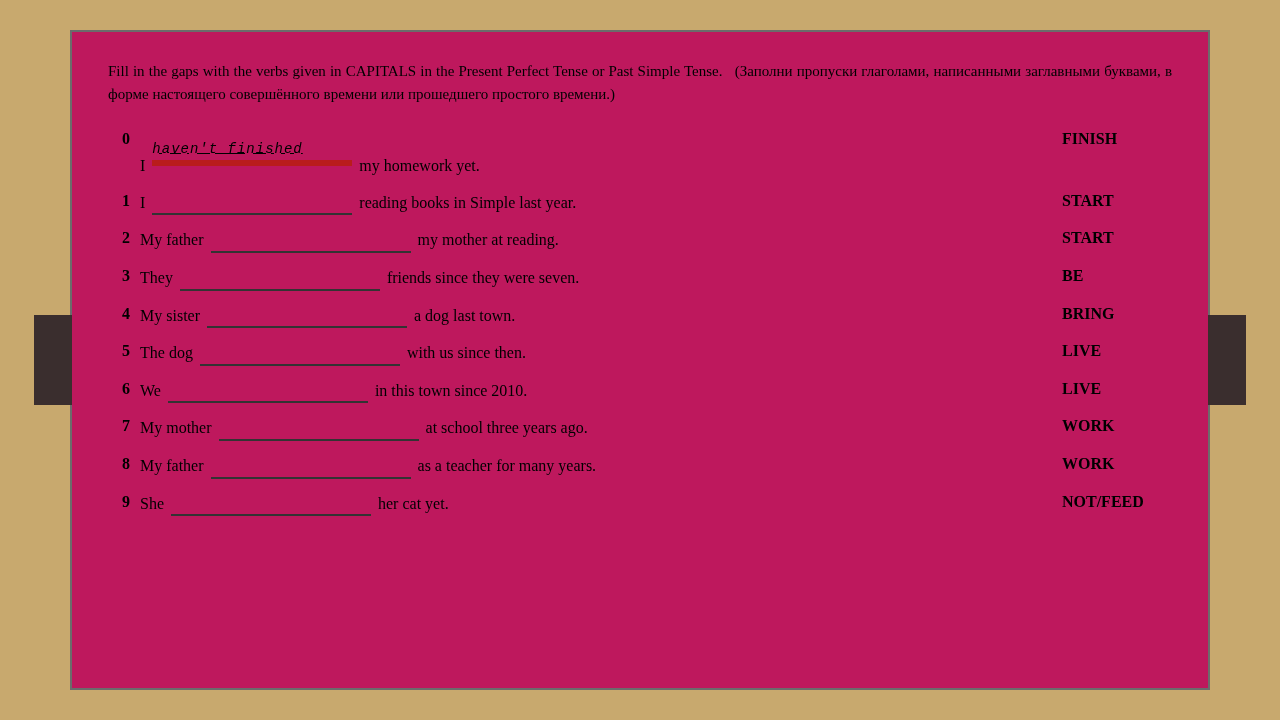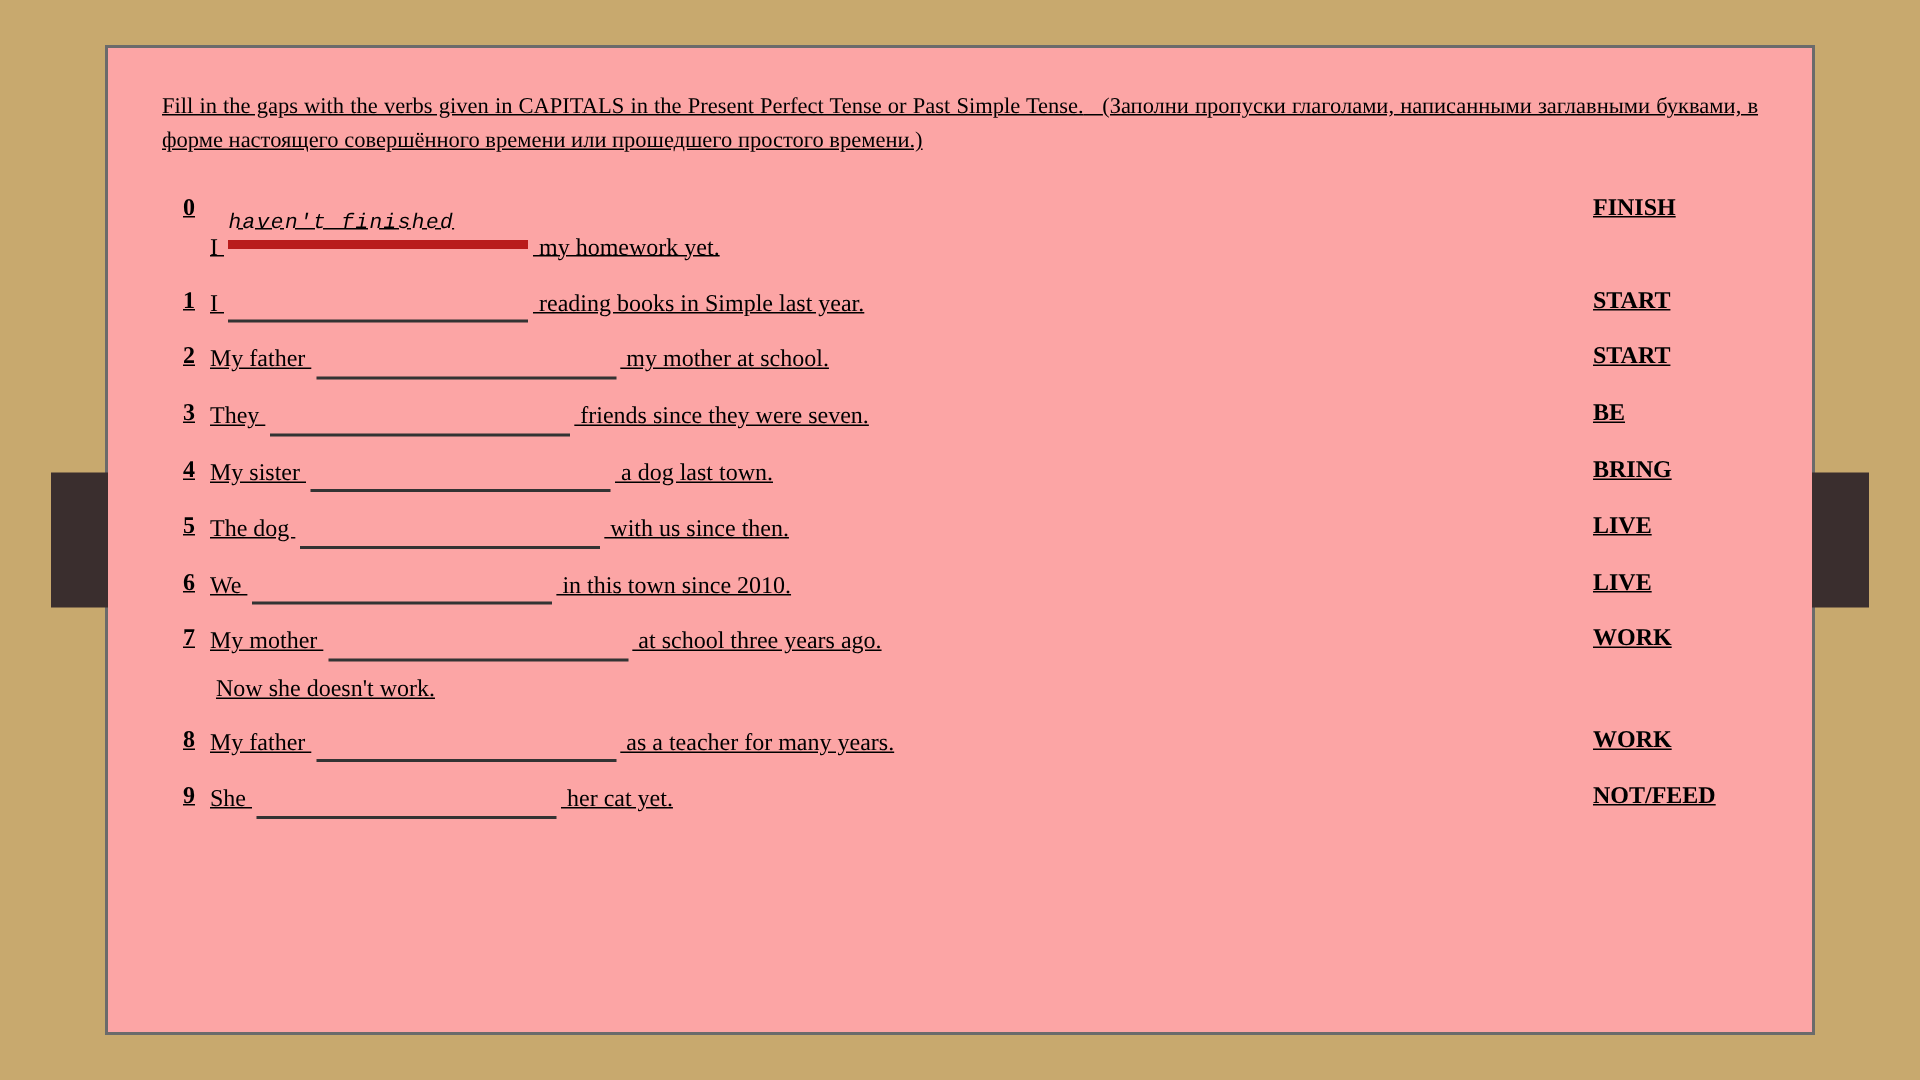--- a/index.html
+++ b/index.html
@@ -10,25 +10,24 @@
       background: #c8a96e;
       display: flex;
       align-items: center;
       justify-content: center;
       font-family: 'Times New Roman', Times, serif;
     }
 
     .page-container {
       width: 1140px;
       min-height: 660px;
-      background: #fca5a5;
+      background: #be185d;
       border: 2px solid #6b6b6b;
       padding: 28px 36px 33px 36px;
       position: relative;
-      text-decoration: underline;
     }
 
     
     .page-container::before,
     .page-container::after {
       content: '';
       position: absolute;
       top: 50%;
       transform: translateY(-50%);
       width: 38px;
@@ -127,21 +126,21 @@
           <td class="sentence"><span>I </span><span class="blank-filled">haven't finished</span><span> my homework yet.</span></td>
           <td class="verb">FINISH</td>
         </tr>
         <tr>
           <td class="num">1</td>
           <td class="sentence"><span>I </span><span class="blank">&nbsp;&nbsp;&nbsp;&nbsp;&nbsp;&nbsp;&nbsp;&nbsp;&nbsp;&nbsp;&nbsp;&nbsp;&nbsp;&nbsp;&nbsp;&nbsp;&nbsp;&nbsp;&nbsp;&nbsp;&nbsp;&nbsp;&nbsp;&nbsp;&nbsp;&nbsp;</span><span> reading books in Simple last year.</span></td>
           <td class="verb">START</td>
         </tr>
         <tr>
           <td class="num">2</td>
-          <td class="sentence"><span>My father </span><span class="blank">&nbsp;&nbsp;&nbsp;&nbsp;&nbsp;&nbsp;&nbsp;&nbsp;&nbsp;&nbsp;&nbsp;&nbsp;&nbsp;&nbsp;&nbsp;&nbsp;&nbsp;&nbsp;&nbsp;&nbsp;&nbsp;&nbsp;&nbsp;&nbsp;&nbsp;&nbsp;</span><span> my mother at school.</span></td>
+          <td class="sentence"><span>My father </span><span class="blank">&nbsp;&nbsp;&nbsp;&nbsp;&nbsp;&nbsp;&nbsp;&nbsp;&nbsp;&nbsp;&nbsp;&nbsp;&nbsp;&nbsp;&nbsp;&nbsp;&nbsp;&nbsp;&nbsp;&nbsp;&nbsp;&nbsp;&nbsp;&nbsp;&nbsp;&nbsp;</span><span> my mother at reading.</span></td>
           <td class="verb">START</td>
         </tr>
         <tr>
           <td class="num">3</td>
           <td class="sentence"><span>They </span><span class="blank">&nbsp;&nbsp;&nbsp;&nbsp;&nbsp;&nbsp;&nbsp;&nbsp;&nbsp;&nbsp;&nbsp;&nbsp;&nbsp;&nbsp;&nbsp;&nbsp;&nbsp;&nbsp;&nbsp;&nbsp;&nbsp;&nbsp;&nbsp;&nbsp;&nbsp;&nbsp;</span><span> friends since they were seven.</span></td>
           <td class="verb">BE</td>
         </tr>
         <tr>
           <td class="num">4</td>
           <td class="sentence"><span>My sister </span><span class="blank">&nbsp;&nbsp;&nbsp;&nbsp;&nbsp;&nbsp;&nbsp;&nbsp;&nbsp;&nbsp;&nbsp;&nbsp;&nbsp;&nbsp;&nbsp;&nbsp;&nbsp;&nbsp;&nbsp;&nbsp;&nbsp;&nbsp;&nbsp;&nbsp;&nbsp;&nbsp;</span><span> a dog last town.</span></td>
@@ -156,24 +155,20 @@
           <td class="num">6</td>
           <td class="sentence"><span>We </span><span class="blank">&nbsp;&nbsp;&nbsp;&nbsp;&nbsp;&nbsp;&nbsp;&nbsp;&nbsp;&nbsp;&nbsp;&nbsp;&nbsp;&nbsp;&nbsp;&nbsp;&nbsp;&nbsp;&nbsp;&nbsp;&nbsp;&nbsp;&nbsp;&nbsp;&nbsp;&nbsp;</span><span> in this town since 2010.</span></td>
           <td class="verb">LIVE</td>
         </tr>
         <tr>
           <td class="num">7</td>
           <td class="sentence"><span>My mother </span><span class="blank">&nbsp;&nbsp;&nbsp;&nbsp;&nbsp;&nbsp;&nbsp;&nbsp;&nbsp;&nbsp;&nbsp;&nbsp;&nbsp;&nbsp;&nbsp;&nbsp;&nbsp;&nbsp;&nbsp;&nbsp;&nbsp;&nbsp;&nbsp;&nbsp;&nbsp;&nbsp;</span><span> at school three years ago.</span></td>
           <td class="verb">WORK</td>
         </tr>
         <tr>
-          <td></td>
-          <td colspan="2" class="sub-sentence">Now she doesn't work.</td>
-        </tr>
-        <tr>
           <td class="num">8</td>
           <td class="sentence"><span>My father </span><span class="blank">&nbsp;&nbsp;&nbsp;&nbsp;&nbsp;&nbsp;&nbsp;&nbsp;&nbsp;&nbsp;&nbsp;&nbsp;&nbsp;&nbsp;&nbsp;&nbsp;&nbsp;&nbsp;&nbsp;&nbsp;&nbsp;&nbsp;&nbsp;&nbsp;&nbsp;&nbsp;</span><span> as a teacher for many years.</span></td>
           <td class="verb">WORK</td>
         </tr>
         <tr>
           <td class="num">9</td>
           <td class="sentence"><span>She </span><span class="blank">&nbsp;&nbsp;&nbsp;&nbsp;&nbsp;&nbsp;&nbsp;&nbsp;&nbsp;&nbsp;&nbsp;&nbsp;&nbsp;&nbsp;&nbsp;&nbsp;&nbsp;&nbsp;&nbsp;&nbsp;&nbsp;&nbsp;&nbsp;&nbsp;&nbsp;&nbsp;</span><span> her cat yet.</span></td>
           <td class="verb">NOT/FEED</td>
         </tr>
       </tbody>

